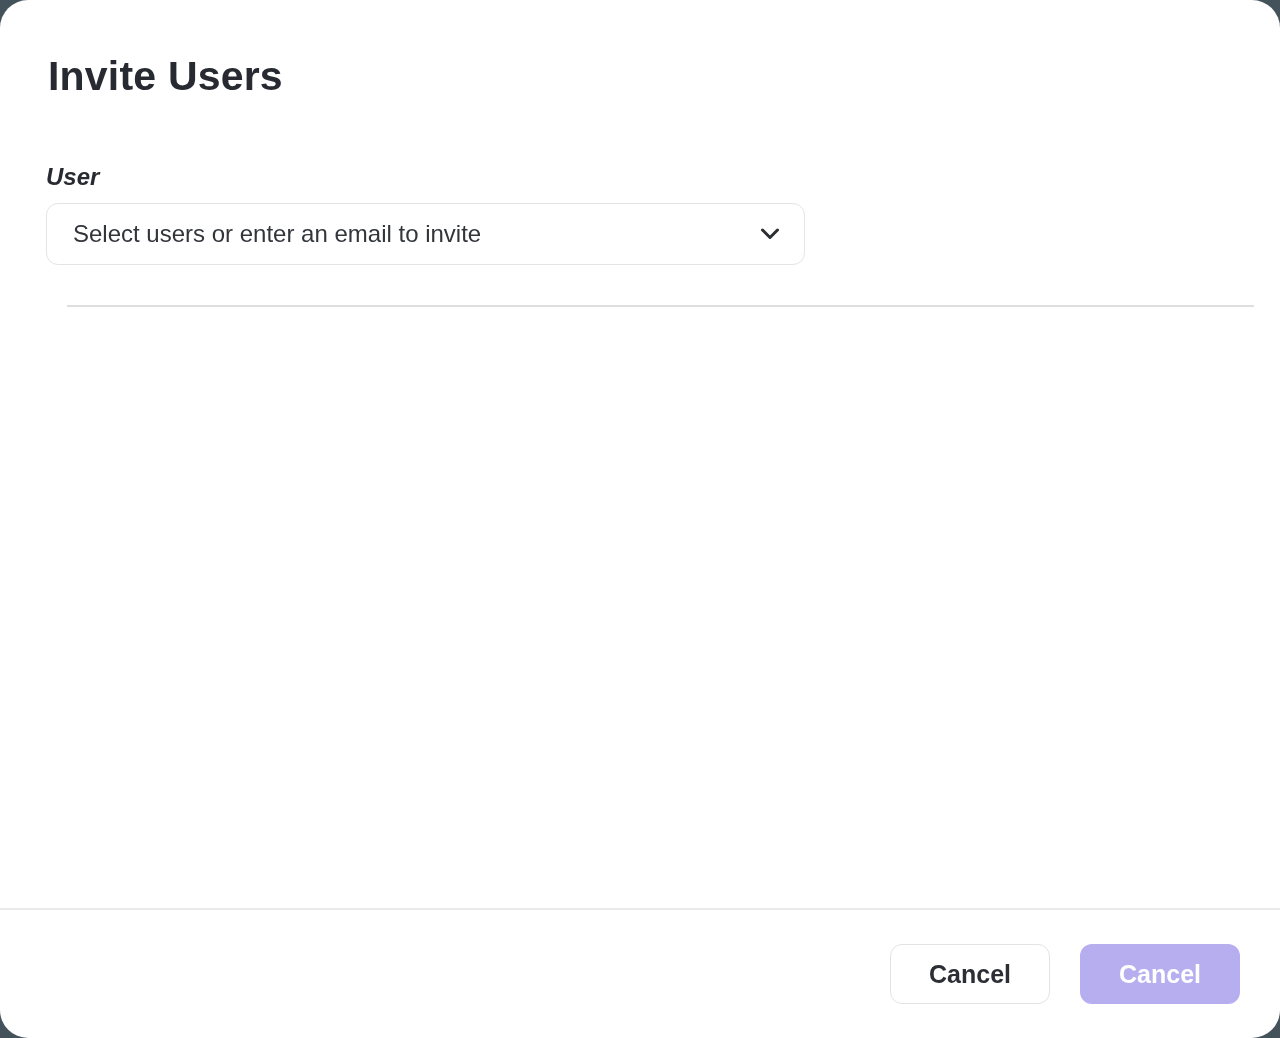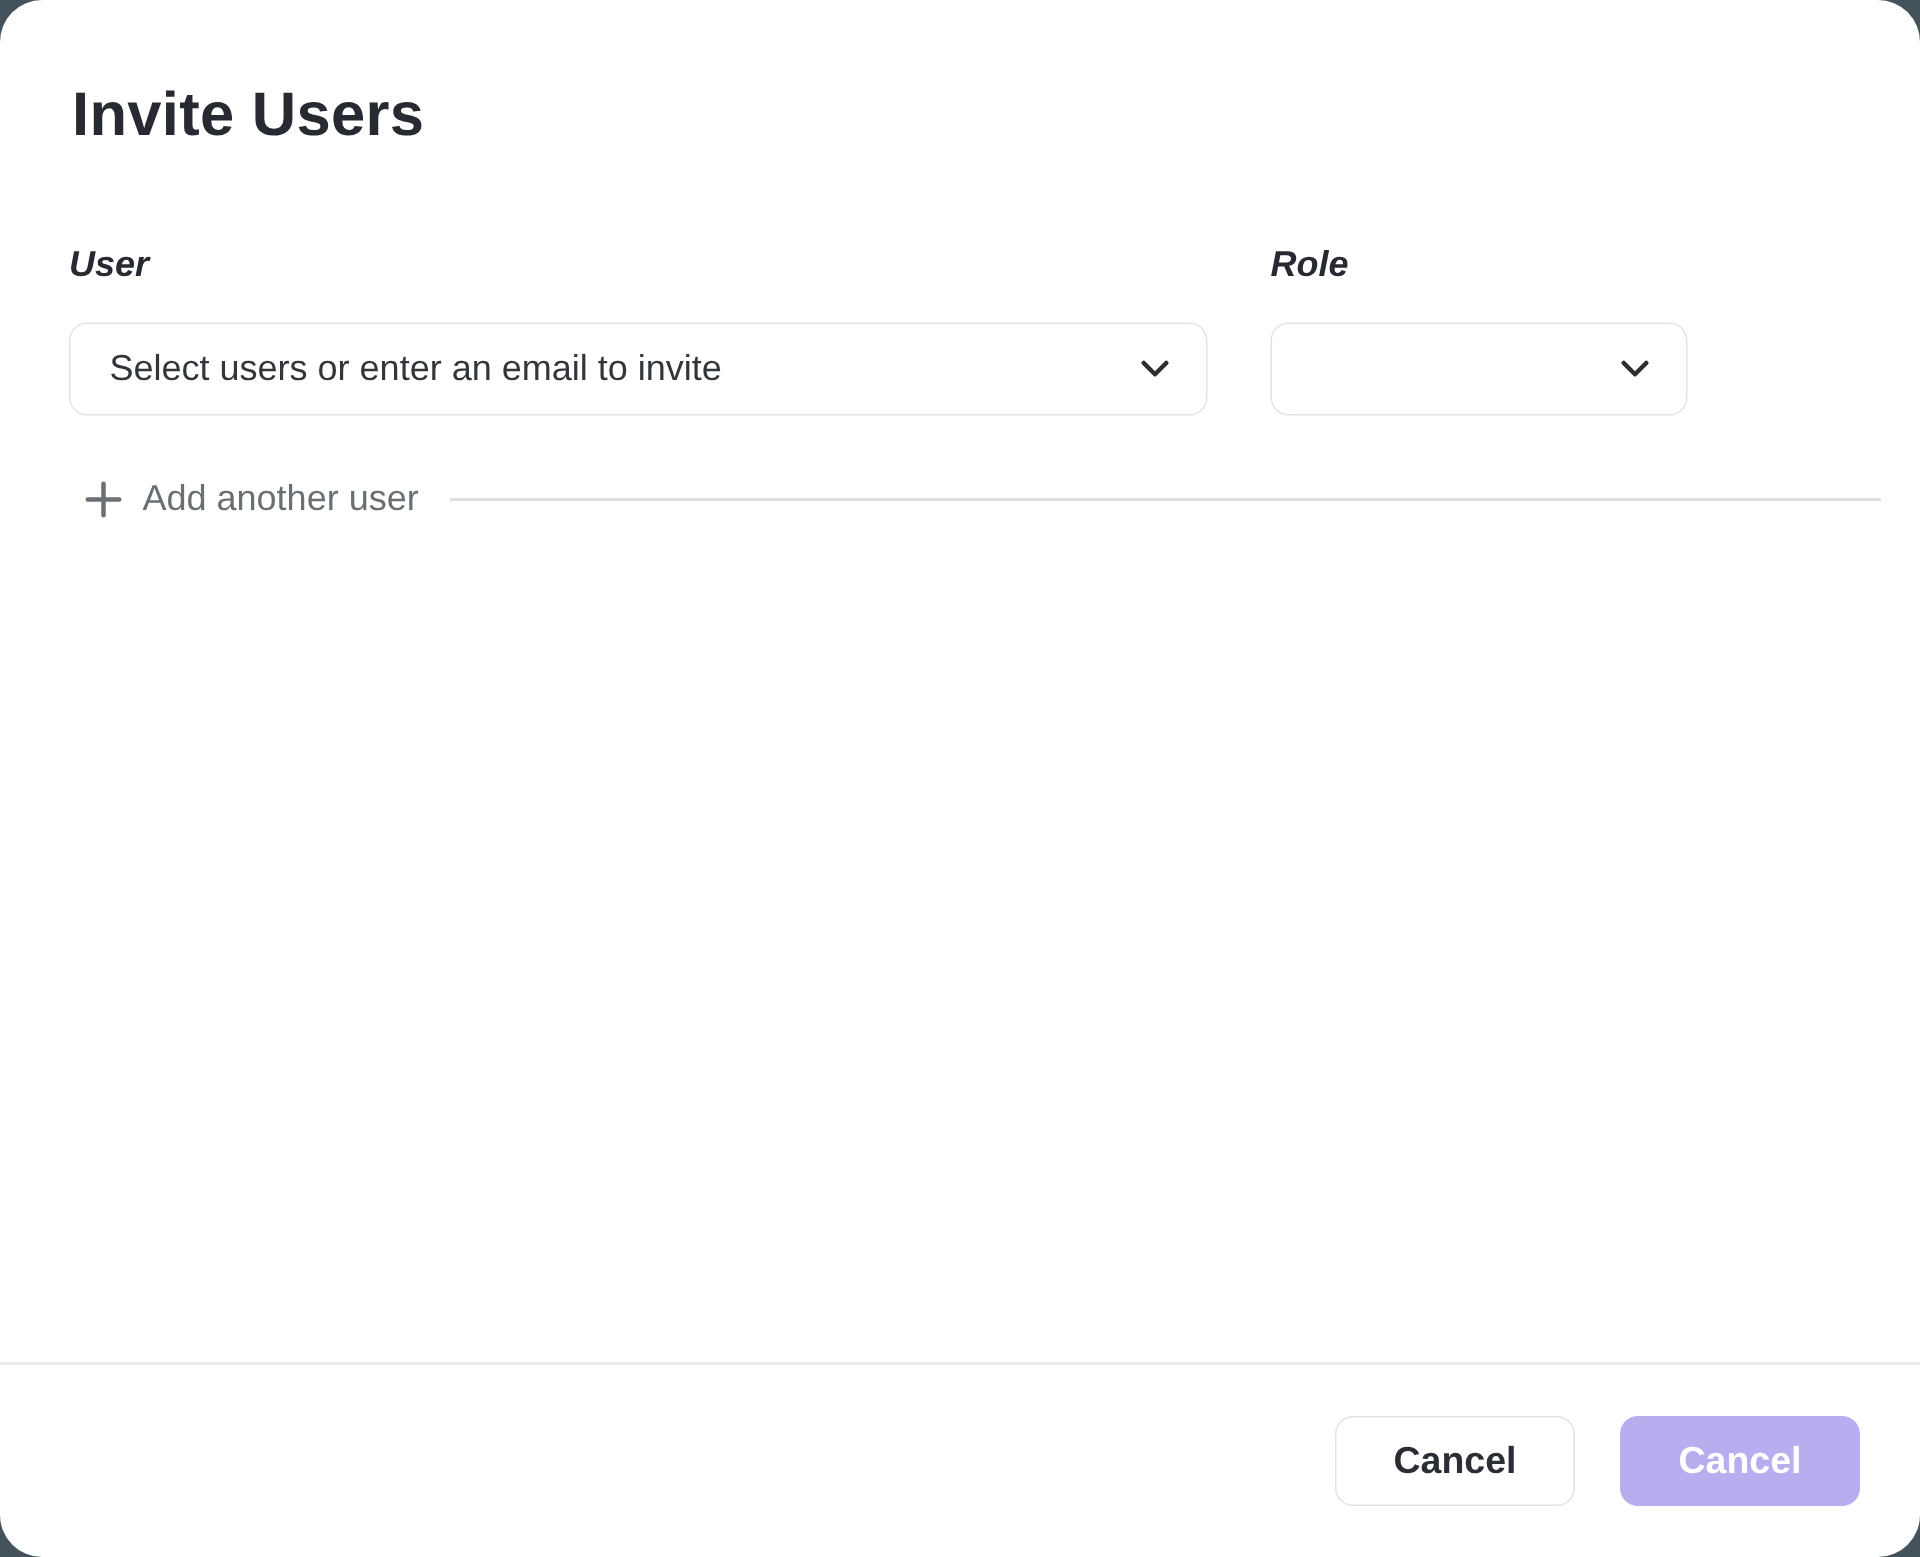--- a/index.html
+++ b/index.html
@@ -46,21 +46,21 @@
   .field-role { width: 278px; }
   .field-label {
     display: block;
     font-size: 24px;
     font-weight: 700;
     line-height: 1.2;
     color: var(--text-dark);
     font-style: italic;
   }
   .select {
-    margin-top: 23px;
+    margin-top: 11px;
     height: 62px;
     width: 100%;
     background: #ffffff;
     border: 1.5px solid var(--border);
     border-radius: 12px;
     display: flex;
     align-items: center;
     padding: 0 24px 0 26px;
     cursor: pointer;
   }
@@ -148,43 +148,24 @@
         <div class="select">
           <span class="select-text">Select users or enter an email to invite</span>
           <span class="chevron">
             <svg width="20" height="12" viewBox="0 0 20 12" aria-hidden="true">
               <path d="M2.5 2l7.5 7.5L17.5 2" fill="none" stroke="#2b2e33" stroke-width="3" stroke-linecap="round" stroke-linejoin="round"></path>
             </svg>
           </span>
         </div>
       </div>
 
-      <div class="field field-role">
-        <label class="field-label">Role</label>
-        <div class="select">
-          <span class="select-text"></span>
-          <span class="chevron">
-            <svg width="20" height="12" viewBox="0 0 20 12" aria-hidden="true">
-              <path d="M2.5 2l7.5 7.5L17.5 2" fill="none" stroke="#2b2e33" stroke-width="3" stroke-linecap="round" stroke-linejoin="round"></path>
-            </svg>
-          </span>
-        </div>
-      </div>
 
     </div>
 
     <div class="add-row">
-      <button class="add-user">
-        <span class="plus">
-          <svg width="26" height="26" viewBox="0 0 26 26" aria-hidden="true">
-            <path d="M13 2.5v21M2.5 13h21" fill="none" stroke="#6b7075" stroke-width="3" stroke-linecap="round"></path>
-          </svg>
-        </span>
-        <span class="add-user-label">Add another user</span>
-      </button>
       <div class="add-rule"></div>
     </div>
 
   </div>
 
   <div class="modal-footer">
     <button class="btn btn-cancel">Cancel</button>
     <button class="btn btn-invite">Cancel</button>
   </div>
 </div>

